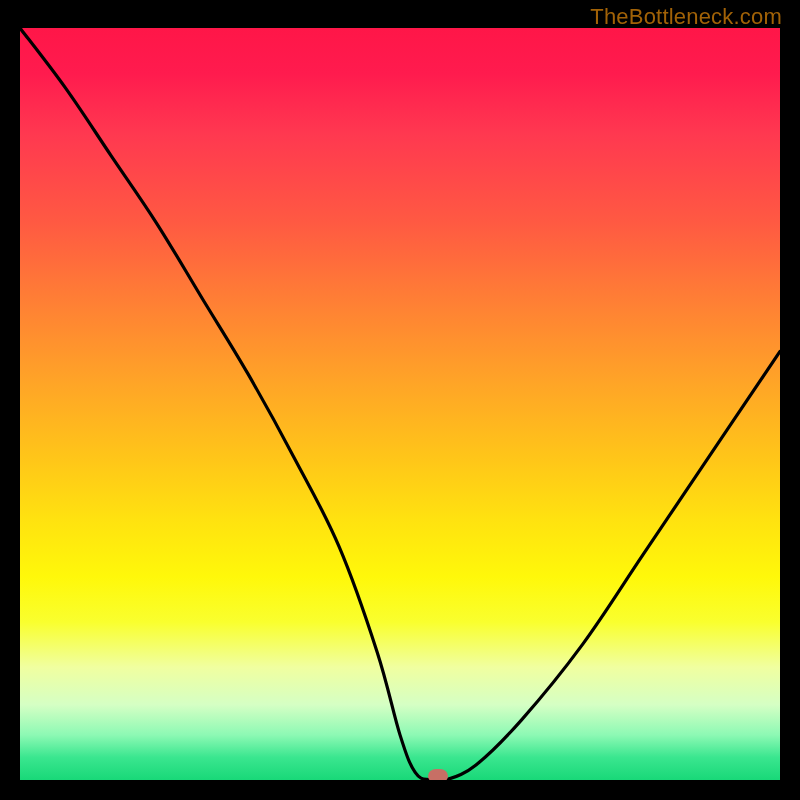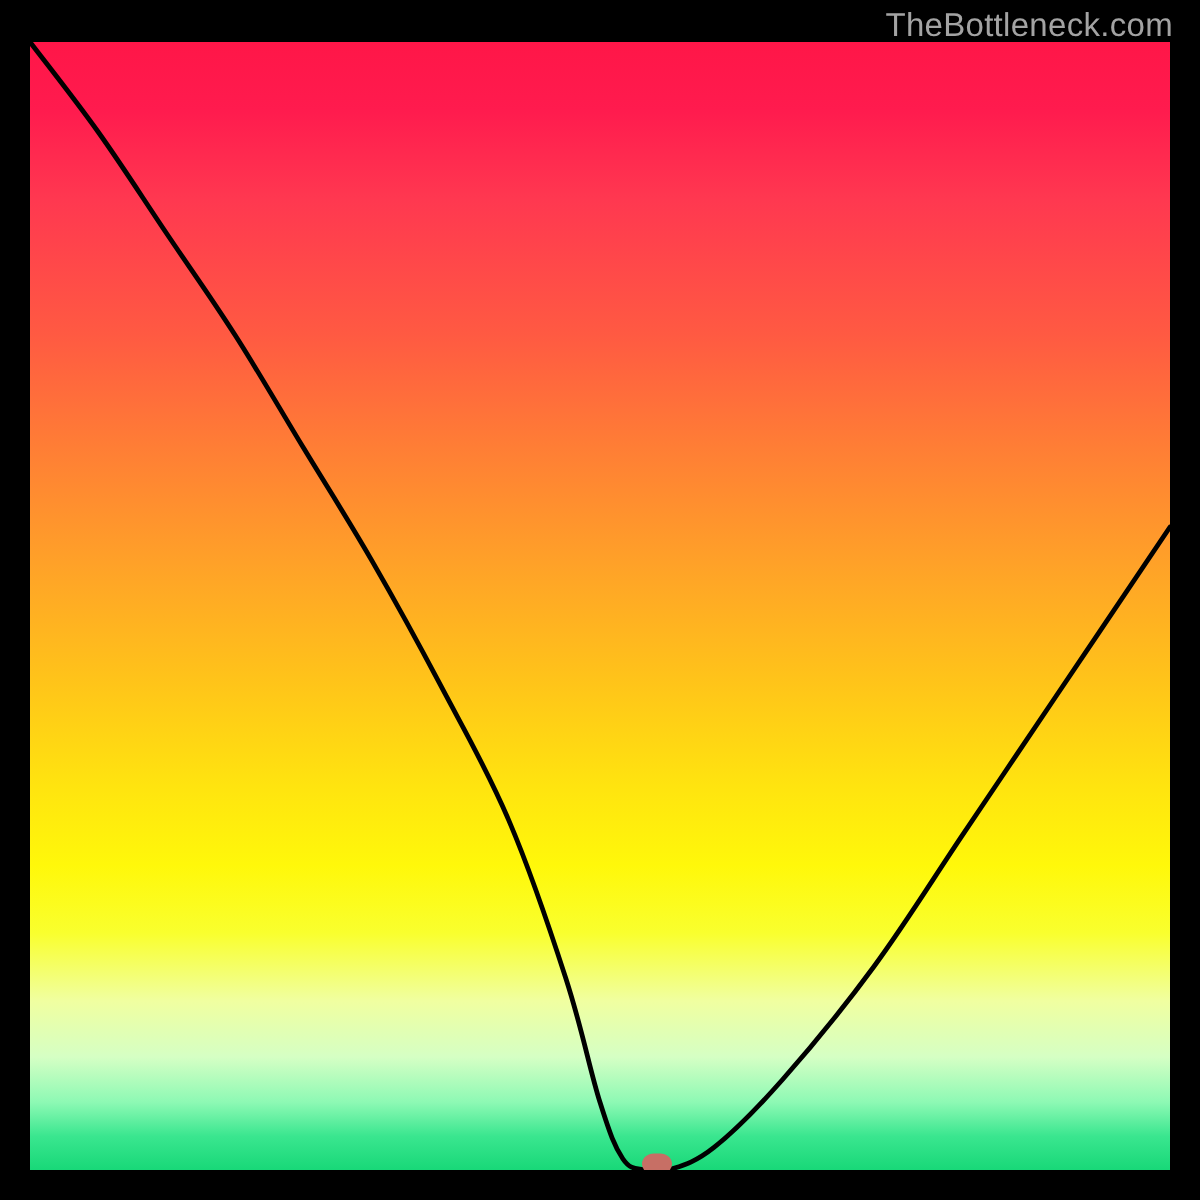--- a/index.html
+++ b/index.html
@@ -14,21 +14,21 @@
   .frame {
     position: relative;
     width: 800px;
     height: 800px;
     background: #000;
   }
   .watermark {
     position: absolute;
     top: 4px;
     right: 18px;
-    color: #a3a3a3;
+    color: #a16207;
     font-size: 22px;
     font-weight: 500;
     letter-spacing: 0.2px;
     z-index: 30;
   }
   .plot {
     position: absolute;
     left: 20px;
     top: 28px;
     width: 760px;

